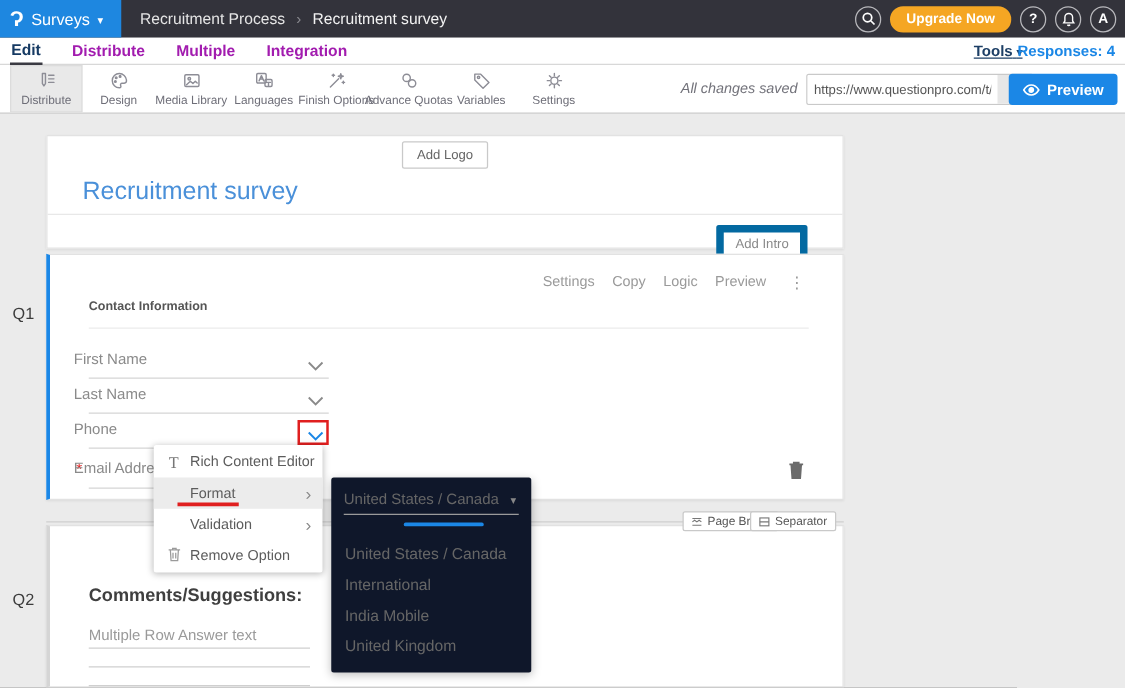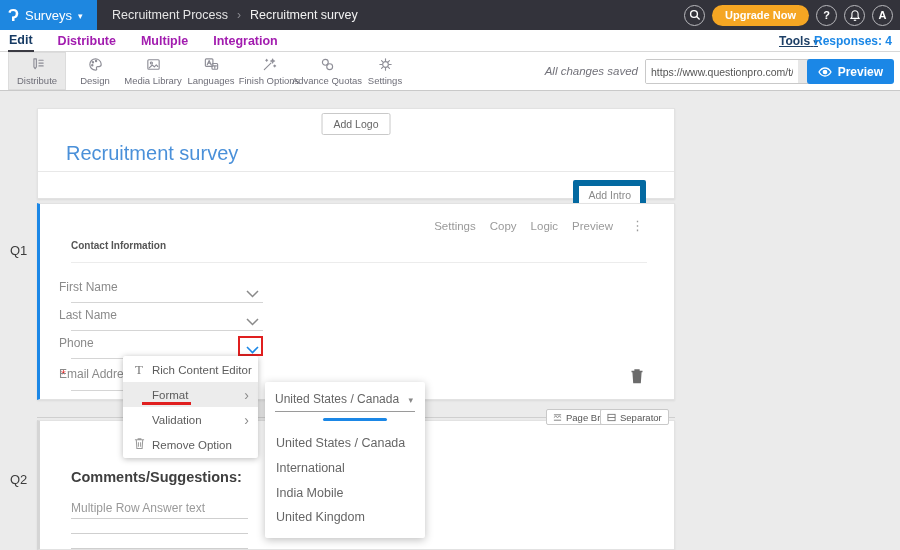--- a/index.html
+++ b/index.html
@@ -98,21 +98,21 @@
   .ctx-item { position:relative; height:25px; display:flex; align-items:center; font-size:11.5px; color:#5c5c5c; cursor:pointer; }
   .ctx-item.hl { background:#ececec; }
   .ctx-ic { position:absolute; left:9px; width:14px; text-align:center; }
   .ctx-ic.ticon { font-family:"Liberation Serif", serif; font-size:13px; color:#777; }
   .ctx-ic svg { stroke:#9a9a9a; fill:none; stroke-width:1.1; }
   .ctx-text { margin-left:29px; }
   .ctx-arrow { position:absolute; right:9px; font-size:14px; color:#8a8a8a; line-height:1; }
   .ctx-redline { position:absolute; left:19px; top:46px; width:49px; height:2.5px; background:#e01f1f; z-index:11; }
 
   
-  .submenu { position:absolute; left:265px; top:382px; width:160px; height:156px; background:#ffffff; z-index:11;
+  .submenu { position:absolute; left:265px; top:382px; width:160px; height:156px; background:#0f172a; z-index:11;
              box-shadow:0 2px 8px rgba(0,0,0,.25); border-radius:2px; }
   .sub-select { position:absolute; left:10px; top:10px; width:140px; border-bottom:1px solid #9a9a9a;
                 padding-bottom:5px; font-size:12px; color:#666; cursor:pointer; }
   .sub-caret { position:absolute; right:2px; top:3px; font-size:9px; color:#888; }
   .sub-scroll { position:absolute; left:58px; top:36px; width:64px; height:3px; background:#1b87e6; border-radius:2px; }
   .sub-opt { position:absolute; left:11px; font-size:12.5px; color:#666; cursor:pointer; white-space:nowrap; }
 </style>
 </head>
 <body>
 
@@ -212,20 +212,27 @@
       <div class="tool">
         <svg width="17" height="17" viewBox="0 0 18 18">
           <circle cx="6.7" cy="6.7" r="3.1"></circle>
             <circle cx="11.3" cy="11.3" r="3.1"></circle>
             <path d="M8.9 8.9l.4.4"></path>
         </svg>
         <span class="tlabel">Advance Quotas</span>
       </div>
       <div class="tool">
         <svg width="17" height="17" viewBox="0 0 18 18">
+          <path d="M3 3.5h5l7 7-5 5-7-7z"></path>
+            <circle cx="6.2" cy="6.2" r="1"></circle>
+        </svg>
+        <span class="tlabel">Variables</span>
+      </div>
+      <div class="tool">
+        <svg width="17" height="17" viewBox="0 0 18 18">
           <circle cx="9" cy="9" r="3"></circle>
           <path d="M9 3v2M9 13v2M3 9h2M13 9h2M4.8 4.8l1.4 1.4M11.8 11.8l1.4 1.4M13.2 4.8l-1.4 1.4M6.2 11.8l-1.4 1.4"></path>
         </svg>
         <span class="tlabel">Settings</span>
       </div>
     </div>
     <div class="save-status">All changes saved</div>
     <div class="url-box">
       <input readonly="" value="https://www.questionpro.com/t/APNrFZ" style="">
       <div class="url-edit">

